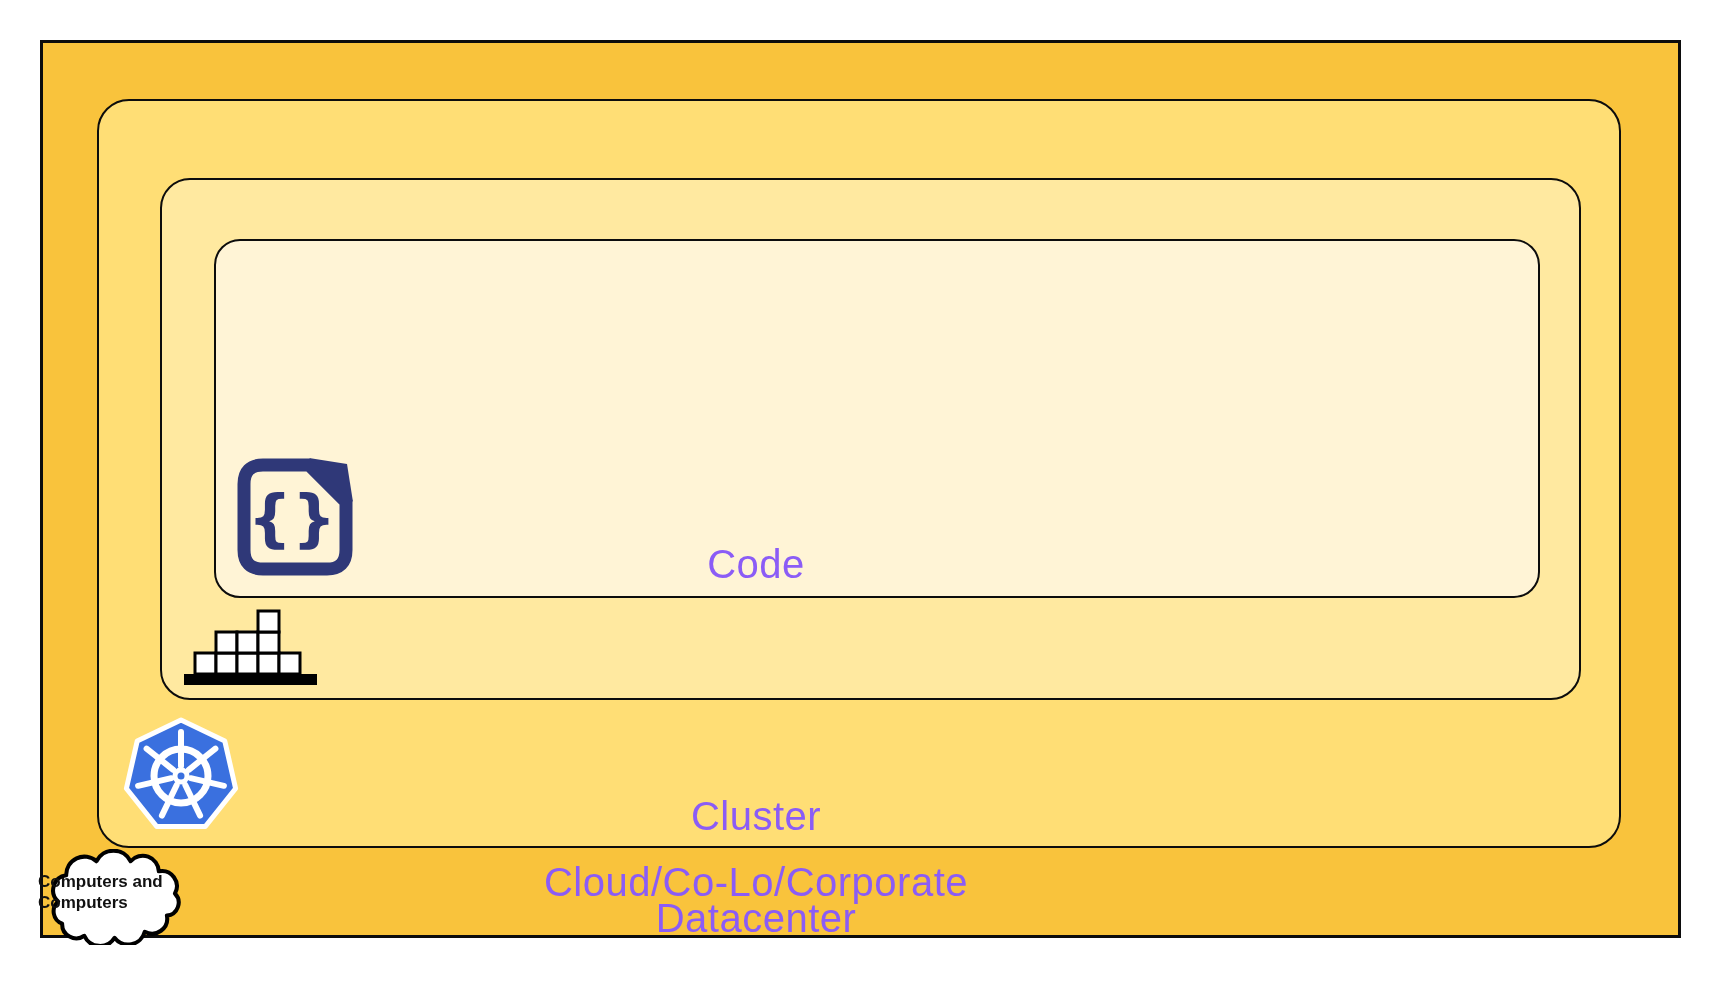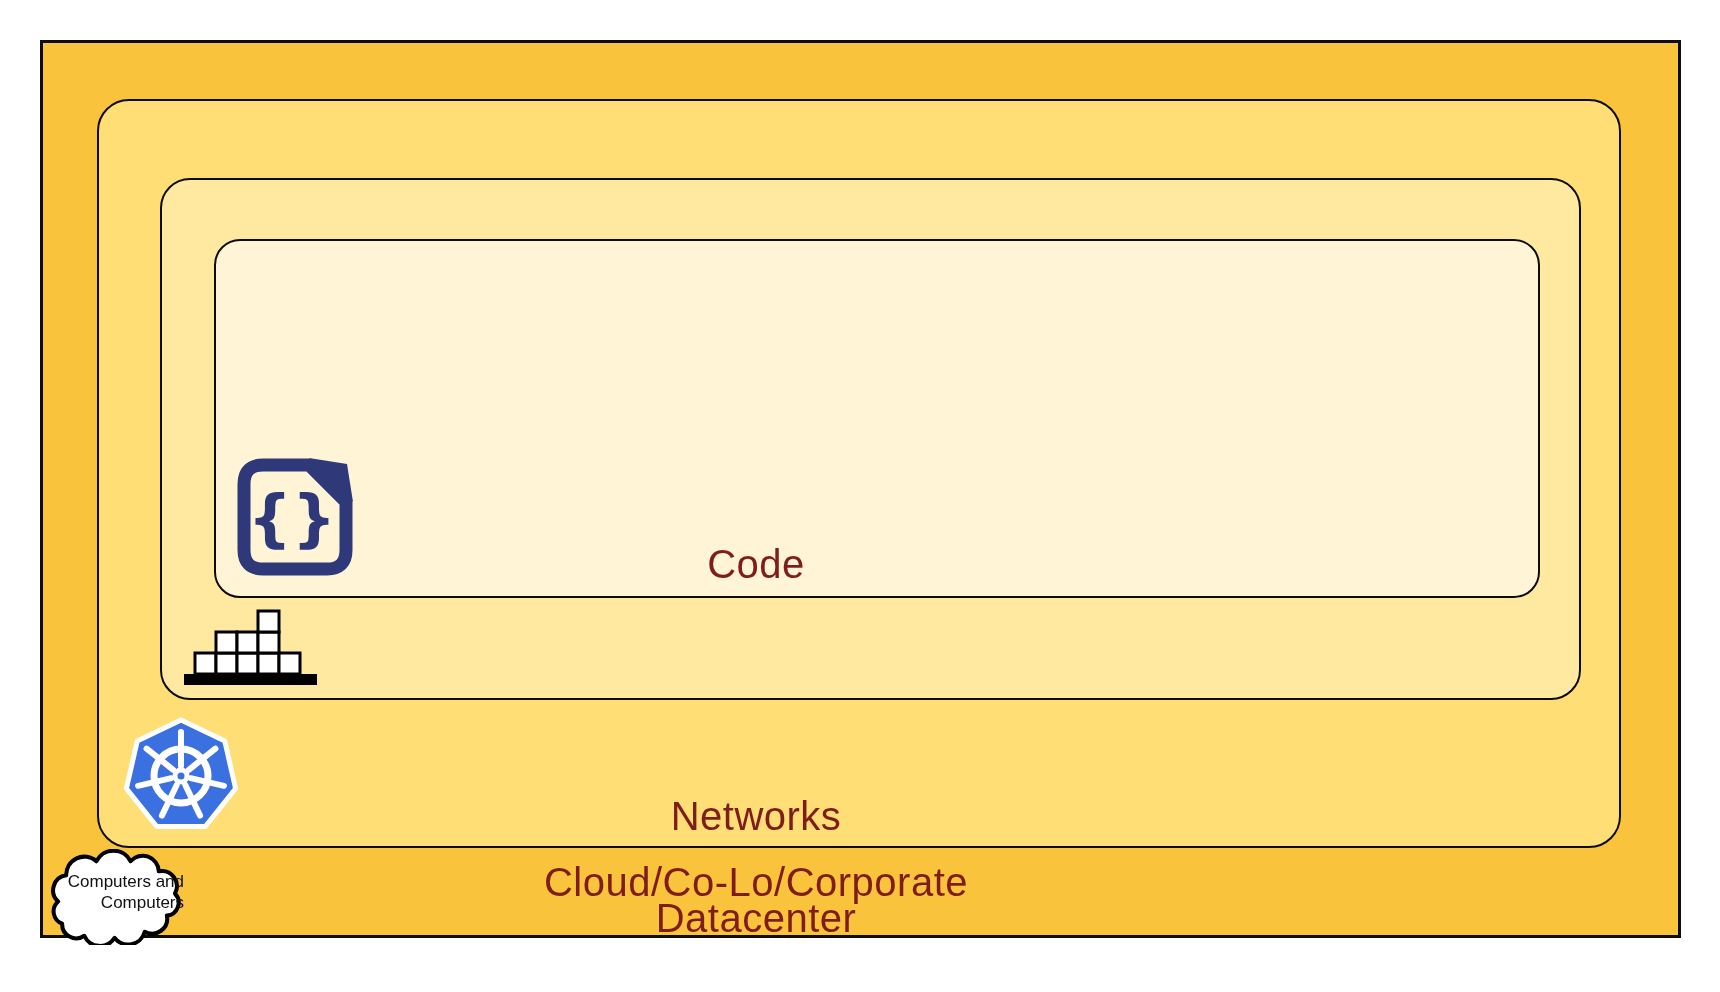--- a/index.html
+++ b/index.html
@@ -39,21 +39,21 @@
   .box-code {
     left: 214px; top: 239px;
     width: 1326px; height: 359px;
     border-radius: 26px;
   }
   .label {
     position: absolute;
     left: 0;
     width: 1512px;
     text-align: center;
-    color: #7f1d1d;
+    color: #8b5cf6;
     font-size: 40px;
     line-height: 1.0;
     letter-spacing: 0.5px;
   }
   .label-code      { top: 544px; }
   .label-container { top: 642px; }
   .label-cluster   { top: 796px; }
   .label-datacenter {
     top: 864px;
     font-size: 40px;
@@ -86,24 +86,25 @@
   .cloud-path {
     fill: #ffffff;
     stroke: #000000;
     stroke-width: 4px;
     stroke-linejoin: round;
   }
   .cloud-text {
     position: absolute;
     left: 0; top: 22px;
     width: 146px;
-    text-align: right;
+    text-align: left;
     font-size: 17px;
     line-height: 21px;
     color: #111111;
+    font-weight: bold;
   }
   .code-braces {
     font-family: "DejaVu Sans", sans-serif;
     font-weight: bold;
   }
 </style>
 </head>
 <body>
 
 <div class="canvas">
@@ -142,21 +143,21 @@
       <line x1="65.3" y1="70" x2="80.1" y2="100.6"></line>
       <line x1="56.7" y1="70" x2="41.9" y2="100.6"></line>
       <line x1="51.3" y1="63.2" x2="18.1" y2="70.8"></line>
       <line x1="53.2" y1="54.8" x2="26.6" y2="33.6"></line>
     </g>
     <circle cx="61" cy="61" r="8.5" fill="#ffffff"></circle>
     <circle cx="61" cy="61" r="3.5" fill="#3A70DF"></circle>
   </svg>
 
   <div class="label label-code">Code</div>
-  <div class="label label-cluster">Networks</div>
+  <div class="label label-cluster">Cluster</div>
   <div class="label label-datacenter">
     <div>Cloud/Co-Lo/Corporate</div>
     <div>Datacenter</div>
   </div>
 
   <div class="cloud">
     <svg viewBox="0 0 145 95" xmlns="http://www.w3.org/2000/svg">
       <path class="cloud-path" d="M 20 52
                a 15 15 0 0 1 8 -26
                a 18 18 0 0 1 30 -14

